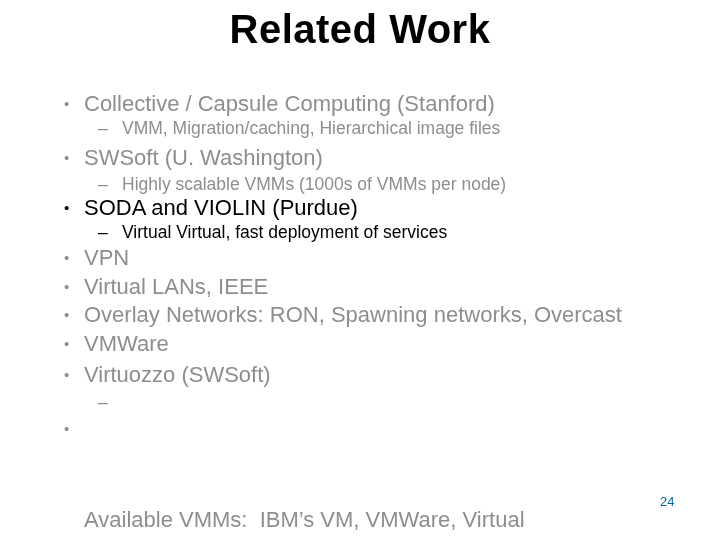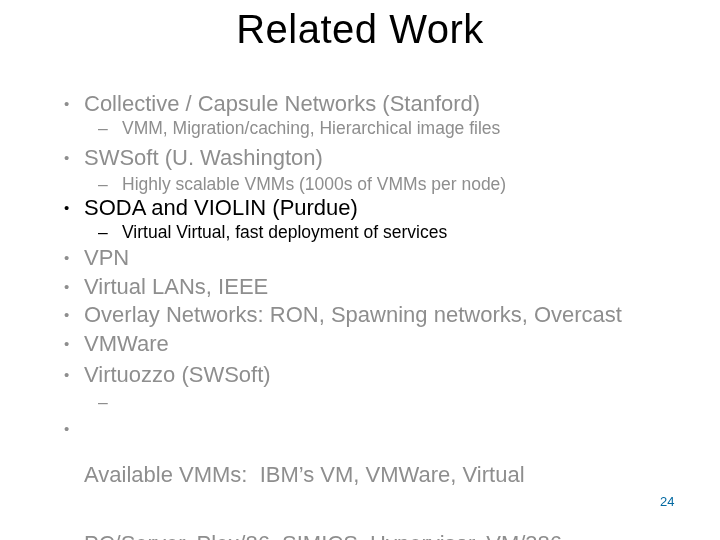--- a/index.html
+++ b/index.html
@@ -5,46 +5,46 @@
   html,body{margin:0;padding:0;}
   body{
     width:720px;height:540px;background:#ffffff;
     font-family:"Liberation Sans","DejaVu Sans",sans-serif;
     overflow:hidden;position:relative;
   }
   .slide{position:absolute;inset:0;background:#ffffff;}
   .slide-title{
     position:absolute;top:5px;left:0;width:720px;height:48px;
     line-height:48px;text-align:center;font-size:40px;letter-spacing:.5px;
-    color:#000000;font-weight:400;margin:0;
+    color:#000000;font-weight:700;margin:0;
   }
   .line{position:absolute;display:flex;align-items:flex-start;white-space:pre;}
   .lv1{left:64px;font-size:22px;line-height:26px;}
   .lv2{left:98px;font-size:17.5px;line-height:22px;}
   .gray{color:#8e8e8e;}
   .black{color:#000000;}
   .lv1 .marker{width:20px;flex:0 0 20px;font-size:15px;line-height:inherit;}
   .lv2 .marker{width:24px;flex:0 0 24px;}
   .wrapblock{line-height:23px;}
-  .wrapblock .textcol div{white-space:pre;}
+  .wrapblock .textcol div{white-space:pre;margin-top:45px;}
   .page-number{
     position:absolute;left:660px;top:494px;font-size:13px;line-height:16px;
     color:#0369a1;
   }
 </style>
 </head>
 <body>
 
 <div class="slide">
 
   <h1 class="slide-title">Related Work</h1>
 
   <div class="line lv1 gray" style="top:91px">
     <span class="marker">•</span>
-    <span class="text">Collective / Capsule Networks (Stanford)</span>
+    <span class="text">Collective / Capsule Computing (Stanford)</span>
   </div>
 
   <div class="line lv2 gray" style="top:117px">
     <span class="marker">–</span>
     <span class="text">VMM, Migration/caching, Hierarchical image files</span>
   </div>
 
   <div class="line lv1 gray" style="top:145px">
     <span class="marker">•</span>
     <span class="text">SWSoft (U. Washington)</span>

